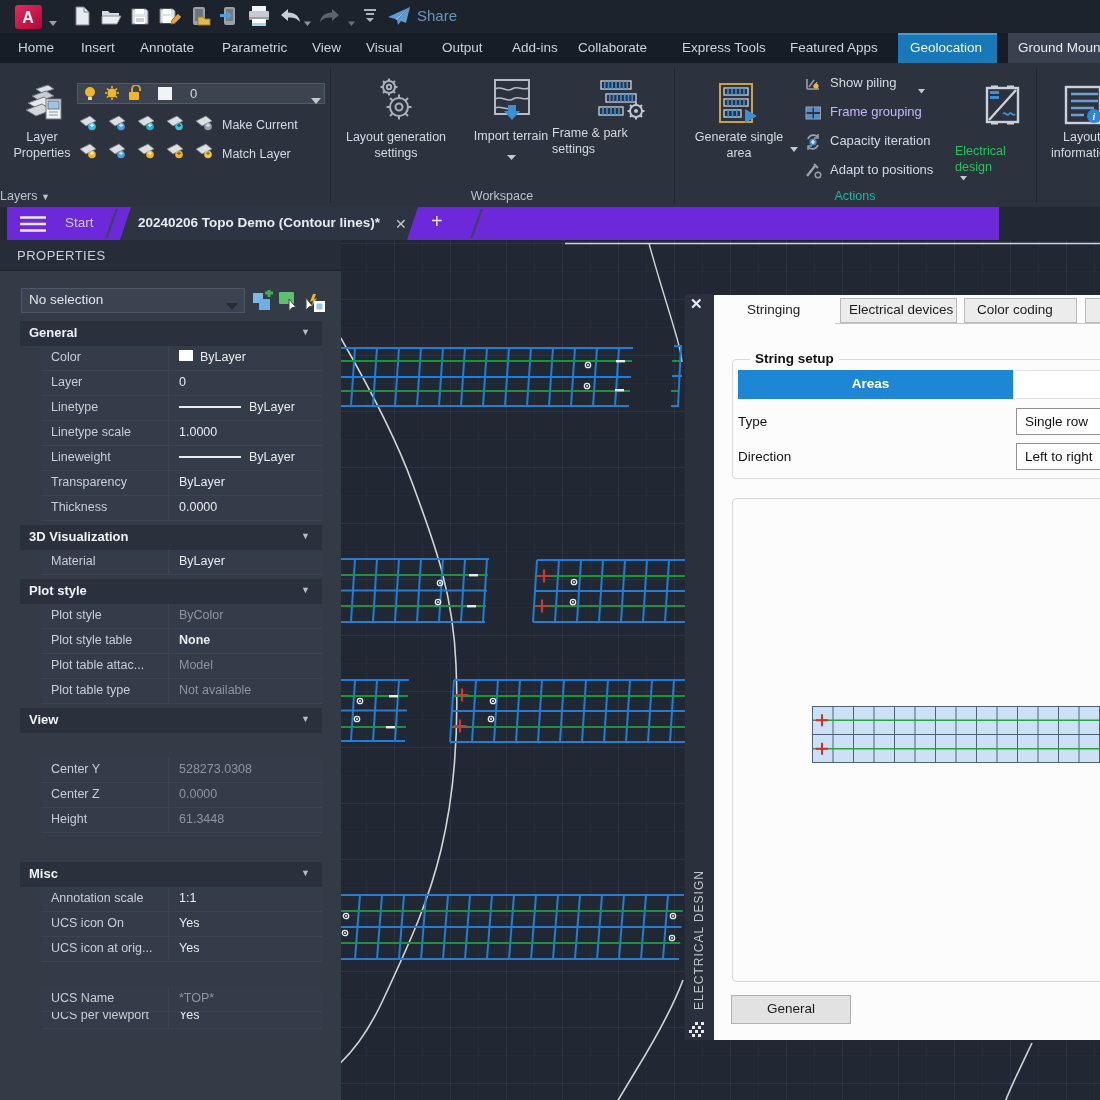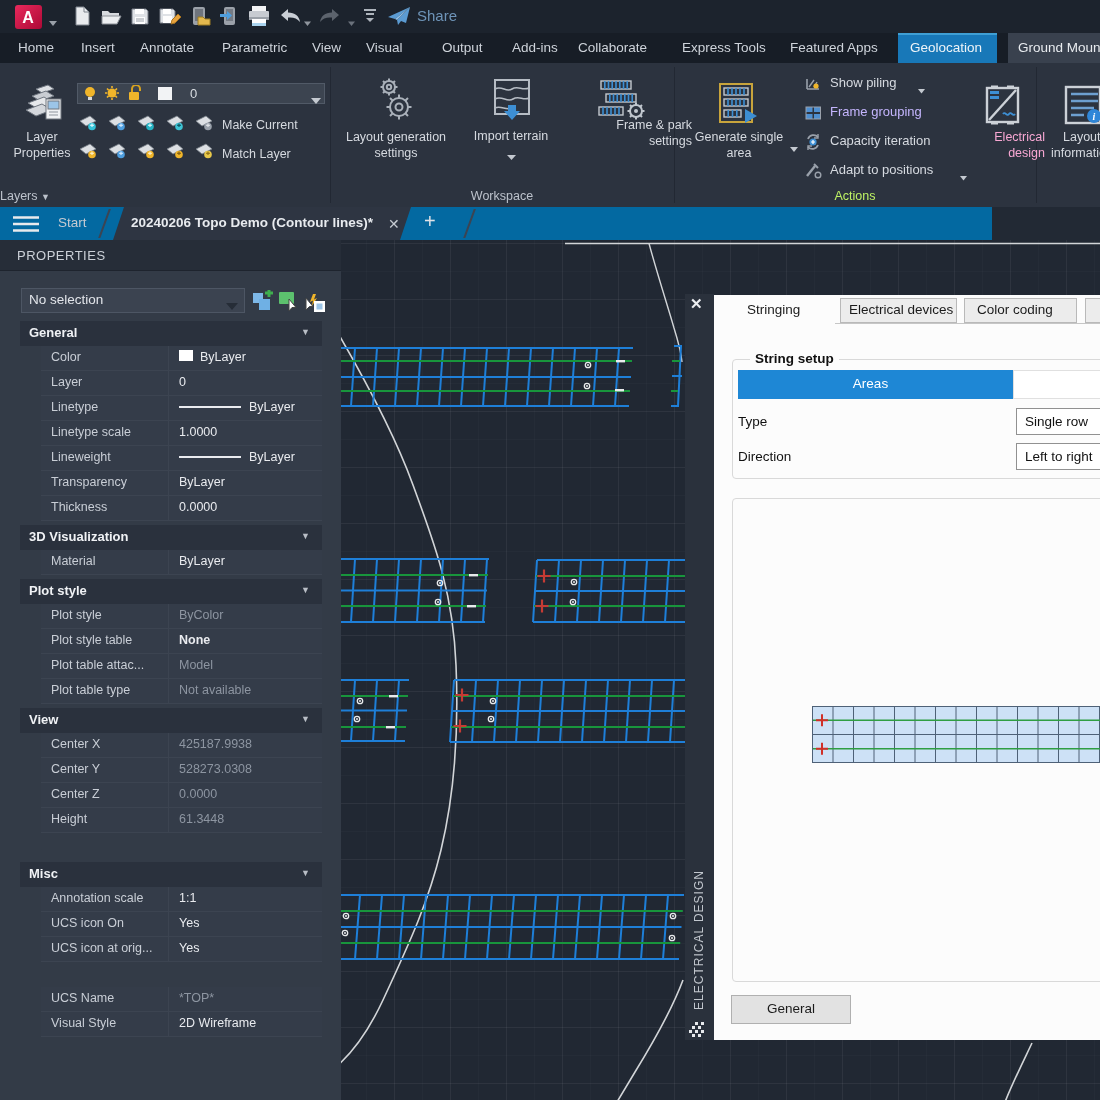--- a/index.html
+++ b/index.html
@@ -1,20 +1,20 @@
 <!DOCTYPE html>
 <html><head><meta charset="utf-8"><style>
 * { margin:0; padding:0; }
 html,body { width:1100px; height:1100px; overflow:hidden; background:#222934;
   font-family:"Liberation Sans", sans-serif; }
 .abs { position:absolute; }
 #titlebar { position:absolute; left:0; top:0; width:1100px; height:33px; background:#1c232d; }
 #menubar { position:absolute; left:0; top:33px; width:1100px; height:30px; background:#171d26; }
 #ribbon { position:absolute; left:0; top:63px; width:1100px; height:144px; background:#2c333f; }
-#filetabs { position:absolute; left:0; top:207px; width:992px; height:33px; background:#0369a1; }
+#filetabs { position:absolute; left:7px; top:207px; width:992px; height:33px; background:#6d28d9; }
 #main { position:absolute; left:0; top:240px; width:1100px; height:860px; }
 #palette { position:absolute; left:0; top:0; width:341px; height:860px; background:#333b47; }
 #canvas { position:absolute; left:341px; top:0; width:759px; height:860px; background:#212833;
   background-image:
     linear-gradient(rgba(255,255,255,0.038) 1px, transparent 1px),
     linear-gradient(90deg, rgba(255,255,255,0.038) 1px, transparent 1px),
     linear-gradient(rgba(255,255,255,0.02) 1px, transparent 1px),
     linear-gradient(90deg, rgba(255,255,255,0.02) 1px, transparent 1px);
   background-size:56px 56px,56px 56px,28px 28px,28px 28px;
   background-position:-3px 3px; }
@@ -121,21 +121,21 @@
     <div class="abs" style="left:910px;top:7px;font-size:13.5px;color:#eef4f8">Geolocation</div>
     <div class="abs" style="left:1008px;top:0;width:92px;height:30px;background:#39414e"></div>
     <div class="abs" style="left:1018px;top:7px;font-size:13.5px;color:#e8ebef;white-space:nowrap">Ground Moun</div>
   </div>
 <div id="ribbon">
     <div class="abs" style="left:330px;top:4px;width:1px;height:136px;background:#222833"></div>
     <div class="abs" style="left:674px;top:4px;width:1px;height:136px;background:#222833"></div>
     <div class="abs" style="left:1036px;top:4px;width:1px;height:136px;background:#222833"></div>
     <div class="abs" style="left:0;top:126px;width:330px;text-align:left;font-size:12.5px;color:#bcc2cb">Layers <span style="font-size:9px">▼</span></div>
     <div class="abs" style="left:330px;top:126px;width:344px;text-align:center;font-size:12.5px;color:#bcc2cb">Workspace</div>
-    <div class="abs" style="left:674px;top:126px;width:362px;text-align:center;font-size:12.5px;color:#bef264">Actions</div>
+    <div class="abs" style="left:674px;top:126px;width:362px;text-align:center;font-size:12.5px;color:#14b8a6">Actions</div>
     <div class="abs" style="left:20px;top:20px"><svg width="44" height="42" viewBox="0 0 44 42" style="">
         <g stroke="#6f7680" stroke-width="1">
           <path d="M16 6 L28 2 L34 6 L22 10 Z" fill="#dde0e4"></path>
           <path d="M12 13 L26 8 L34 13 L20 18 Z" fill="#c9cdd3"></path>
           <path d="M8 20 L24 14 L34 20 L18 26 Z" fill="#e6e8eb"></path>
           <path d="M6 27 L22 21 L32 27 L16 33 Z" fill="#d4d7dc"></path>
         </g>
         <rect x="26" y="16" width="15" height="20" fill="#f0f1f3" stroke="#70767f"></rect>
         <rect x="28" y="18" width="11" height="8" fill="#9cc5e8" stroke="#70767f"></rect>
         <path d="M29 29 H38 M29 32 H38" stroke="#8f959d"></path>
@@ -233,21 +233,21 @@
         <rect x="8" y="15" width="30" height="8" fill="none" stroke="#c2c8cf" stroke-width="1.4"></rect>
         <path d="M11.8 15 V23 M15.5 15 V23 M19.2 15 V23 M23.0 15 V23 M26.8 15 V23 M30.5 15 V23 M34.2 15 V23" stroke="#3d8fd4" stroke-width="1.6"></path>
         <rect x="1" y="28" width="24" height="8" fill="none" stroke="#c2c8cf" stroke-width="1.4"></rect>
         <path d="M5.0 28 V36 M9.0 28 V36 M13.0 28 V36 M17.0 28 V36 M21.0 28 V36" stroke="#3d8fd4" stroke-width="1.6"></path>
         <g fill="none" stroke="#c2c8cf" stroke-width="2">
           <circle cx="38" cy="32" r="6"></circle>
         </g>
         <circle cx="38" cy="32" r="2" fill="#c2c8cf"></circle>
         <path d="M38 23.5 V26 M38 38 V40.5 M29.5 32 H32 M44 32 H46.5 M32 26 L34 28 M42 36 L44 38 M32 38 L34 36 M42 28 L44 26" stroke="#c2c8cf" stroke-width="2"></path>
       </svg></div>
-    <div class="abs" style="left:552px;top:54px;width:140px;text-align:right;font-size:12.5px;line-height:16px;color:#d6dae0">Frame &amp; park<br>settings</div>
+    <div class="abs" style="left:552px;top:62px;width:140px;text-align:left;font-size:12.5px;line-height:16px;color:#d6dae0">Frame &amp; park<br>settings</div>
     <div class="abs" style="left:719px;top:20px"><svg width="42" height="42" viewBox="0 0 42 42" style="">
         <rect x="1" y="1" width="32" height="38" fill="none" stroke="#c8a43c" stroke-width="2"></rect>
         <rect x="5" y="5" width="24" height="7" fill="none" stroke="#c2c8cf" stroke-width="1.4"></rect>
         <path d="M9.0 5 V12 M13.0 5 V12 M17.0 5 V12 M21.0 5 V12 M25.0 5 V12" stroke="#3d8fd4" stroke-width="1.6"></path>
         <rect x="5" y="16" width="24" height="7" fill="none" stroke="#c2c8cf" stroke-width="1.4"></rect>
         <path d="M9.0 16 V23 M13.0 16 V23 M17.0 16 V23 M21.0 16 V23 M25.0 16 V23" stroke="#3d8fd4" stroke-width="1.6"></path>
         <rect x="5" y="27" width="17" height="7" fill="none" stroke="#c2c8cf" stroke-width="1.4"></rect>
         <path d="M9.2 27 V34 M13.5 27 V34 M17.8 27 V34" stroke="#3d8fd4" stroke-width="1.6"></path>
         <path d="M26 26 L38 33 L26 40 Z" fill="#3d8fd4"></path>
       </svg></div>
@@ -292,21 +292,21 @@
         <rect x="2" y="3" width="31" height="34" fill="none" stroke="#ccd1d7" stroke-width="2.4"></rect>
         <path d="M4 35 L31 5" stroke="#ccd1d7" stroke-width="2.4"></path>
         <rect x="6" y="0.5" width="7" height="3" fill="#ccd1d7"></rect>
         <rect x="22" y="0.5" width="7" height="3" fill="#ccd1d7"></rect>
         <rect x="6" y="36.5" width="7" height="3" fill="#ccd1d7"></rect>
         <rect x="22" y="36.5" width="7" height="3" fill="#ccd1d7"></rect>
         <rect x="5" y="6" width="9" height="3" fill="#3d8fd4"></rect>
         <rect x="5" y="11" width="9" height="3" fill="#3d8fd4"></rect>
         <path d="M18 29 C20 26 22 32 24 29 C26 26 28 32 30 29" fill="none" stroke="#3d8fd4" stroke-width="1.8"></path>
       </svg></div>
-    <div class="abs" style="left:955px;top:66px;width:90px;text-align:right;font-size:12.5px;line-height:16px;color:#f9a8d4">Electrical<br>design</div>
+    <div class="abs" style="left:955px;top:80px;width:90px;text-align:left;font-size:12.5px;line-height:16px;color:#22c55e">Electrical<br>design</div>
     <div class="abs" style="left:1064px;top:22px"><svg width="36" height="40" viewBox="0 0 36 40" style="">
         <rect x="2" y="2" width="34" height="36" fill="none" stroke="#ccd1d7" stroke-width="2.4"></rect>
         <path d="M7 9 H34 M7 16 H34 M7 23 H30 M7 30 H20" stroke="#6d9fd0" stroke-width="2.6"></path>
         <circle cx="30" cy="31" r="7" fill="#2f86d8"></circle>
         <text x="30" y="35" font-size="10" font-weight="bold" font-style="italic" fill="#fff" text-anchor="middle" font-family="Liberation Serif">i</text>
       </svg></div>
     <div class="abs" style="left:1063px;top:66px;width:90px;font-size:12.5px;line-height:16px;color:#d6dae0;white-space:nowrap">Layout</div>
     <div class="abs" style="left:1051px;top:82px;width:90px;font-size:12.5px;line-height:16px;color:#d6dae0;white-space:nowrap">information</div>
   </div>
 <div id="filetabs">
@@ -453,24 +453,20 @@
       </div>
       <div class="abs prow" style="top:414px">
         <div class="plab">Plot  table  attac...</div>
         <div class="pval v0">Model</div>
       </div>
       <div class="abs prow" style="top:439px">
         <div class="plab">Plot table type</div>
         <div class="pval v0">Not available</div>
       </div>
       <div class="abs sech" style="top:468px">View<span class="secc">▼</span></div>
-      <div class="abs prow" style="top:493px">
-        <div class="plab">Center X</div>
-        <div class="pval v0">425187.9938</div>
-      </div>
       <div class="abs prow" style="top:518px">
         <div class="plab">Center Y</div>
         <div class="pval v0">528273.0308</div>
       </div>
       <div class="abs prow" style="top:543px">
         <div class="plab">Center Z</div>
         <div class="pval v0">0.0000</div>
       </div>
       <div class="abs prow" style="top:568px">
         <div class="plab">Height</div>
@@ -489,24 +485,20 @@
         <div class="plab">UCS icon at orig...</div>
         <div class="pval v1">Yes</div>
       </div>
       <div class="abs prow" style="top:764px">
         <div class="plab">UCS per viewport</div>
         <div class="pval v1">Yes</div>
       </div>
       <div class="abs prow" style="top:747px">
         <div class="plab">UCS Name</div>
         <div class="pval v0">*TOP*</div>
-      </div>
-      <div class="abs prow" style="top:772px">
-        <div class="plab">Visual Style</div>
-        <div class="pval v1">2D Wireframe</div>
       </div>
     </div>
   <div class="abs" style="left:685px;top:54px;width:29px;height:746px;background:#2a313c"></div>
     <div class="abs" style="left:690px;top:55px;font-size:15px;font-weight:bold;color:#eceef1">✕</div>
     <div class="abs" style="left:686px;top:630px;width:26px;height:140px;display:flex;align-items:center;justify-content:center">
       <div style="transform:rotate(-90deg);white-space:nowrap;font-size:12px;letter-spacing:1px;color:#c2c7ce">ELECTRICAL DESIGN</div>
     </div>
     <div class="abs" style="left:688px;top:782px"><svg width="18" height="18" viewBox="0 0 18 18" style="">
         <g fill="#e8eaed">
           <rect x="7" y="0" width="3" height="3"></rect>
@@ -526,21 +518,21 @@
       <div class="abs" style="left:126px;top:3px;width:117px;height:25px;background:#ececec;border:1px solid #b9b9b9;box-sizing:border-box"></div>
       <div class="abs" style="left:135px;top:7px;font-size:13.5px;color:#1b1b1b">Electrical devices</div>
       <div class="abs" style="left:250px;top:3px;width:113px;height:25px;background:#ececec;border:1px solid #b9b9b9;box-sizing:border-box"></div>
       <div class="abs" style="left:263px;top:7px;font-size:13.5px;color:#1b1b1b">Color coding</div>
       <div class="abs" style="left:371px;top:3px;width:40px;height:25px;background:#ececec;border:1px solid #b9b9b9;box-sizing:border-box"></div>
       <div class="abs" style="left:18px;top:64px;width:400px;height:118px;border:1px solid #d9d9d9;border-radius:4px"></div>
       <div class="abs" style="left:36px;top:56px;background:#fcfcfc;padding:0 5px;font-size:13.5px;font-weight:bold;color:#111">String setup</div>
       <div class="abs" style="left:1013px;top:0"></div>
       <div class="abs" style="left:299px;top:75px;width:110px;height:29px;background:#fff;border:1px solid #e0e0e0;box-sizing:border-box"></div>
       <div class="abs" style="left:24px;top:75px;width:275px;height:29px;background:#1e87d5"></div>
-      <div class="abs" style="left:24px;top:81px;width:265px;text-align:center;font-size:13.5px;font-weight:normal;color:#fff">Areas</div>
+      <div class="abs" style="left:24px;top:81px;width:265px;text-align:center;font-size:13.5px;font-weight:bold;color:#fff">Areas</div>
       <div class="abs" style="left:24px;top:119px;font-size:13.5px;color:#111">Type</div>
       <div class="abs" style="left:302px;top:113px;width:110px;height:27px;background:#fff;border:1px solid #919191;box-sizing:border-box"></div>
       <div class="abs" style="left:311px;top:119px;font-size:13.5px;color:#111">Single row</div>
       <div class="abs" style="left:24px;top:154px;font-size:13.5px;color:#111">Direction</div>
       <div class="abs" style="left:302px;top:148px;width:110px;height:27px;background:#fff;border:1px solid #919191;box-sizing:border-box"></div>
       <div class="abs" style="left:311px;top:154px;font-size:13.5px;color:#111">Left to right</div>
       <div class="abs" style="left:18px;top:203px;width:400px;height:482px;border:1px solid #d9d9d9;border-radius:4px"></div>
       <div class="abs" style="left:98px;top:411px"><svg width="302" height="57" viewBox="0 0 302 57" style="">
           <rect x="0.5" y="0.5" width="302" height="56" fill="#cde1f6" stroke="#4e6177"></rect>
           <path d="M0.5 0 V57 M21.0 0 V57 M41.5 0 V57 M62.0 0 V57 M82.5 0 V57 M103.0 0 V57 M123.5 0 V57 M144.0 0 V57 M164.5 0 V57 M185.0 0 V57 M205.5 0 V57 M226.0 0 V57 M246.5 0 V57 M267.0 0 V57 M287.5 0 V57 M0 28.5 H302" stroke="#4e6177" stroke-width="1" fill="none"></path>

